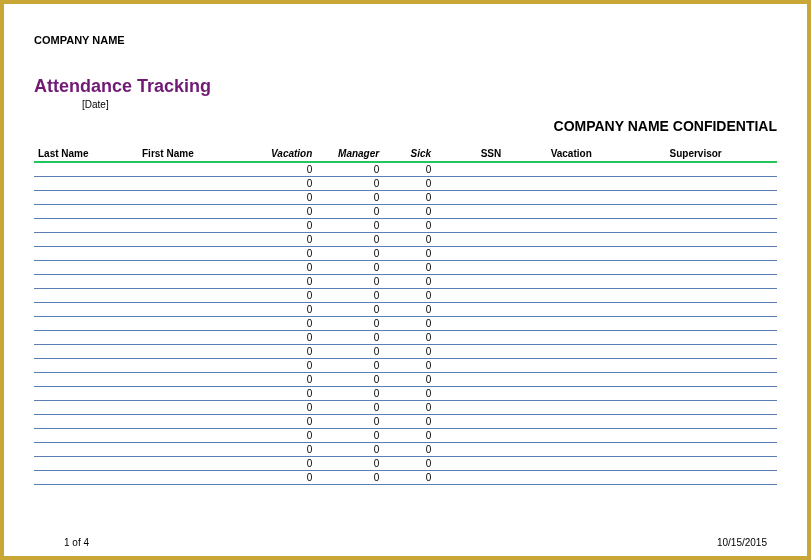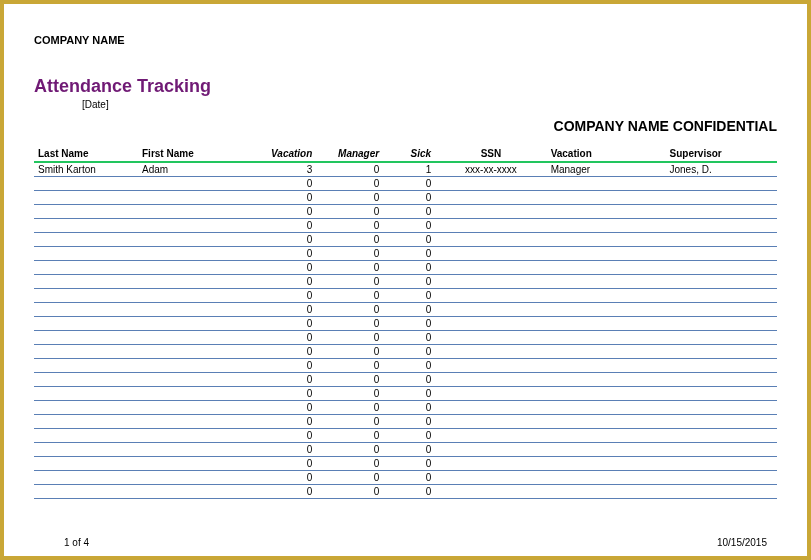--- a/index.html
+++ b/index.html
@@ -111,30 +111,20 @@
         <th class="col-firstname">First Name</th>
         <th class="col-vacation num">Vacation</th>
         <th class="col-personal num">Manager</th>
         <th class="col-sick num">Sick</th>
         <th class="col-ssn center">SSN</th>
         <th class="col-position">Vacation</th>
         <th class="col-supervisor">Supervisor</th>
       </tr>
     </thead>
     <tbody id="table-body">
-    <tr>
-    <td>Smith Karton</td>
-    <td>Adam</td>
-    <td class="num">3</td>
-    <td class="num">0</td>
-    <td class="num">1</td>
-    <td class="center">xxx-xx-xxxx</td>
-    <td>Manager</td>
-    <td>Jones, D.</td>
-  </tr>
         <tr>
     <td></td>
     <td></td>
     <td class="num">0</td>
     <td class="num">0</td>
     <td class="num">0</td>
     <td class="center"></td>
     <td></td>
     <td></td>
   </tr>

